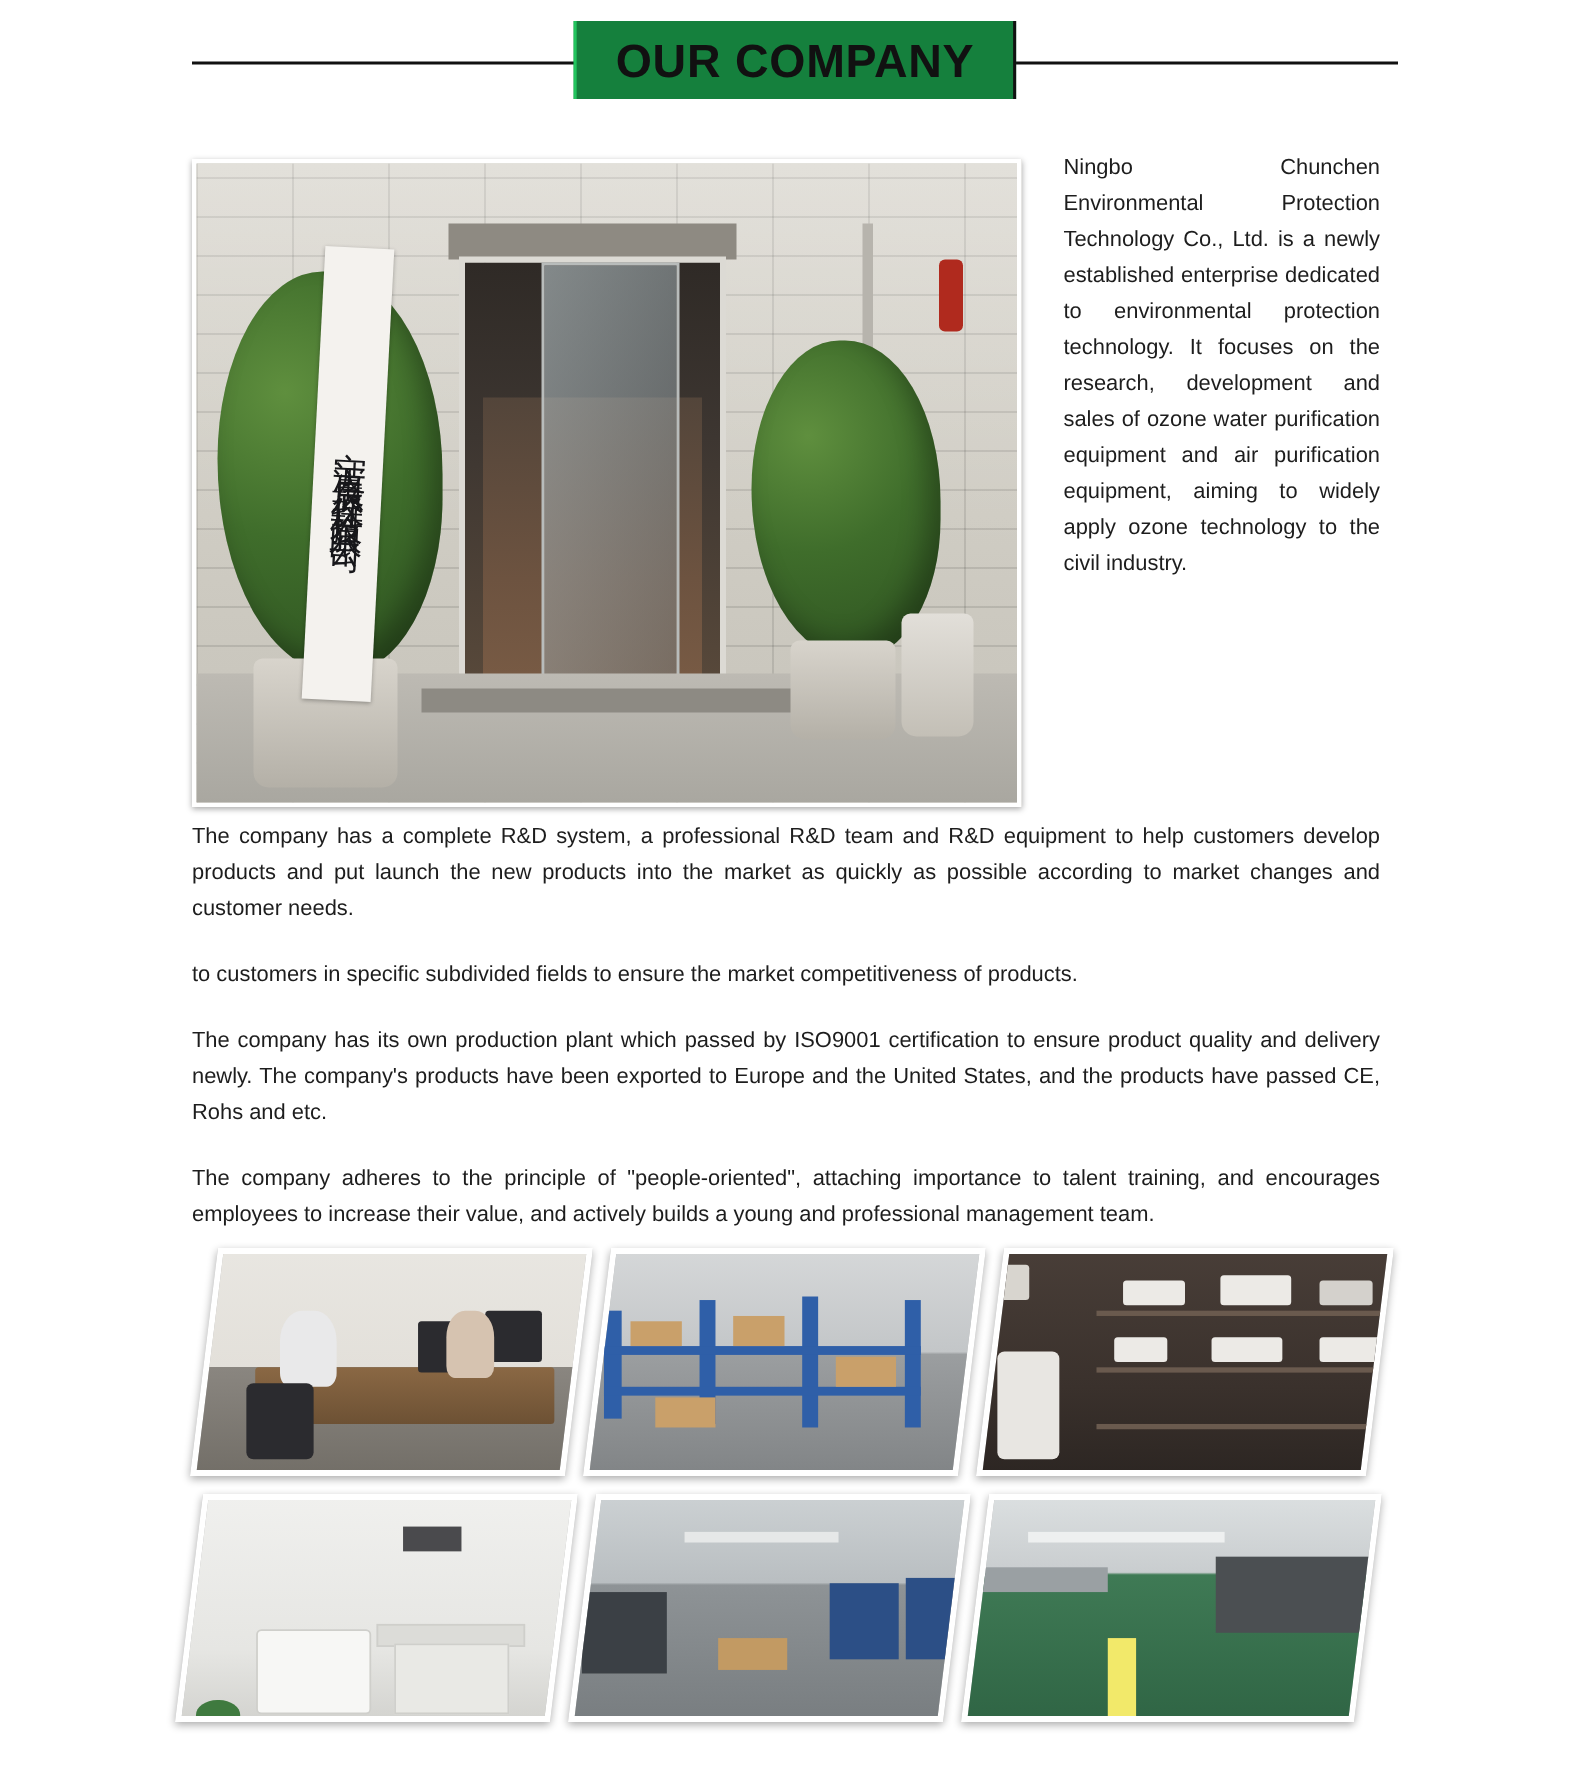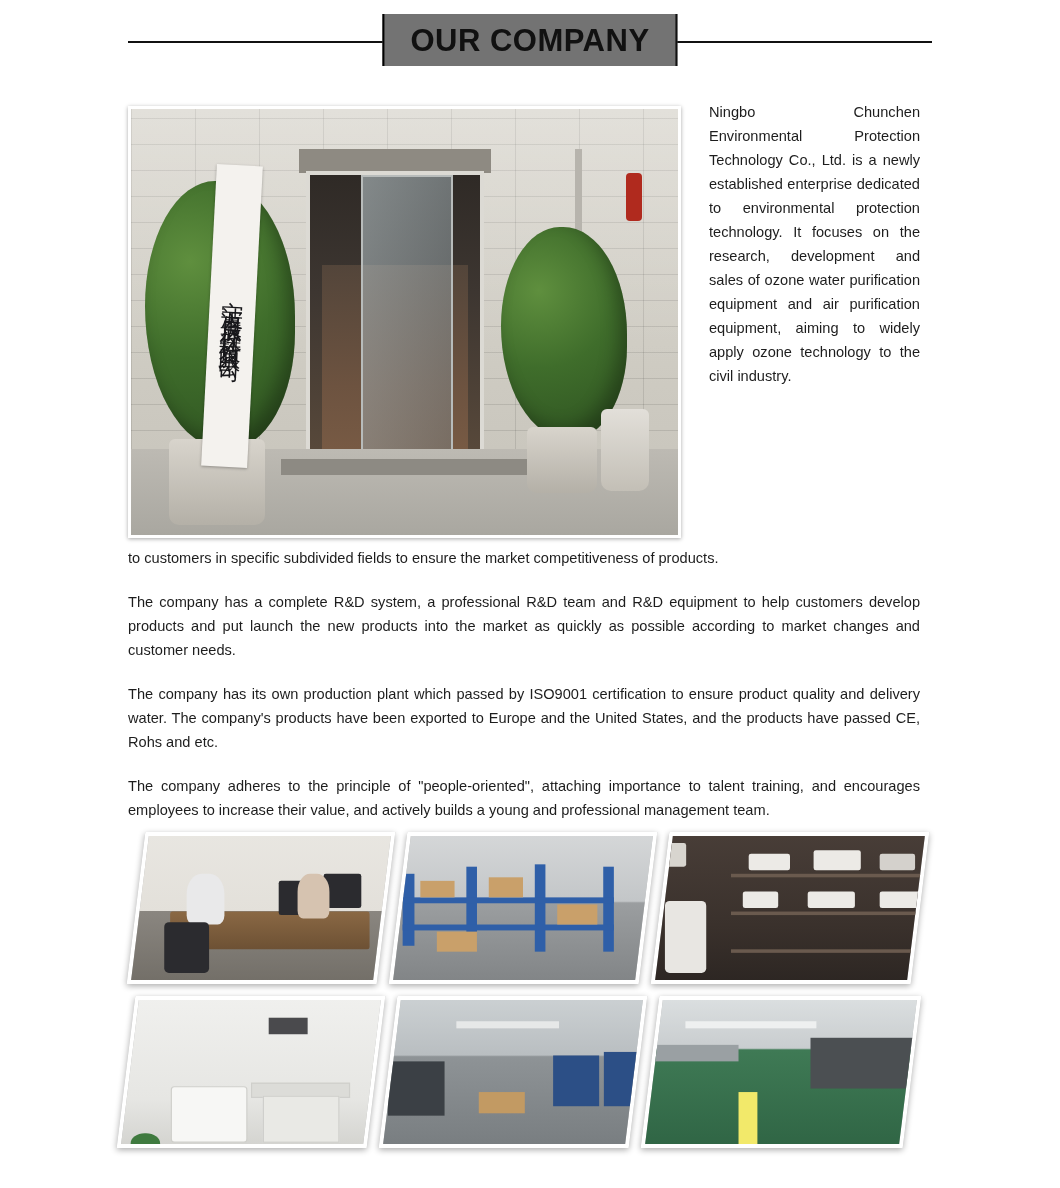--- a/index.html
+++ b/index.html
@@ -28,22 +28,22 @@
     left: 128px;
     right: 128px;
     height: 2px;
     background: #111;
   }
   .header-title-box {
     position: absolute;
     top: 0;
     left: 50%;
     transform: translateX(-50%);
-    background: #737373;
-    border-left: 2px solid #000000;
+    background: #15803d;
+    border-left: 2px solid #22c55e;
     border-right: 2px solid #111;
     padding: 10px 26px 8px 26px;
     z-index: 2;
   }
   .header-title {
     font-size: 31px;
     font-weight: bold;
     letter-spacing: 0.5px;
     color: #111;
     white-space: nowrap;
@@ -277,23 +277,23 @@
     <div class="banner">
       <span class="banner-text">宁波市晨辰环保科技有限公司</span>
     </div>
   </div>
 
   <div class="right-col body-text">
     <p>Ningbo Chunchen Environmental Protection Technology Co., Ltd. is a newly established enterprise dedicated to environmental protection technology. It focuses on the research, development and sales of ozone water purification equipment and air purification equipment, aiming to widely apply ozone technology to the civil industry.</p>
   </div>
 
   <div class="body-text">
+    <p class="flow-para">The company has a complete R&amp;D system, a professional R&amp;D team and R&amp;D equipment to help customers develop products and put launch the new products into the market as quickly as possible according to market changes and customer needs.</p>
     <p class="flow-para">to customers in specific subdivided fields to ensure the market competitiveness of products.</p>
-    <p class="flow-para">The company has a complete R&amp;D system, a professional R&amp;D team and R&amp;D equipment to help customers develop products and put launch the new products into the market as quickly as possible according to market changes and customer needs.</p>
-    <p class="flow-para">The company has its own production plant which passed by ISO9001 certification to ensure product quality and delivery water. The company's products have been exported to Europe and the United States, and the products have passed CE, Rohs and etc.</p>
+    <p class="flow-para">The company has its own production plant which passed by ISO9001 certification to ensure product quality and delivery newly. The company's products have been exported to Europe and the United States, and the products have passed CE, Rohs and etc.</p>
     <p class="flow-para">The company adheres to the principle of "people-oriented", attaching importance to talent training, and encourages employees to increase their value, and actively builds a young and professional management team.</p>
   </div>
 </div>
 
 <div class="grid">
 
   <div class="tile skew-left t1">
     <div class="tile-inner">
       <div class="office"></div>
       <div class="desk"></div>

